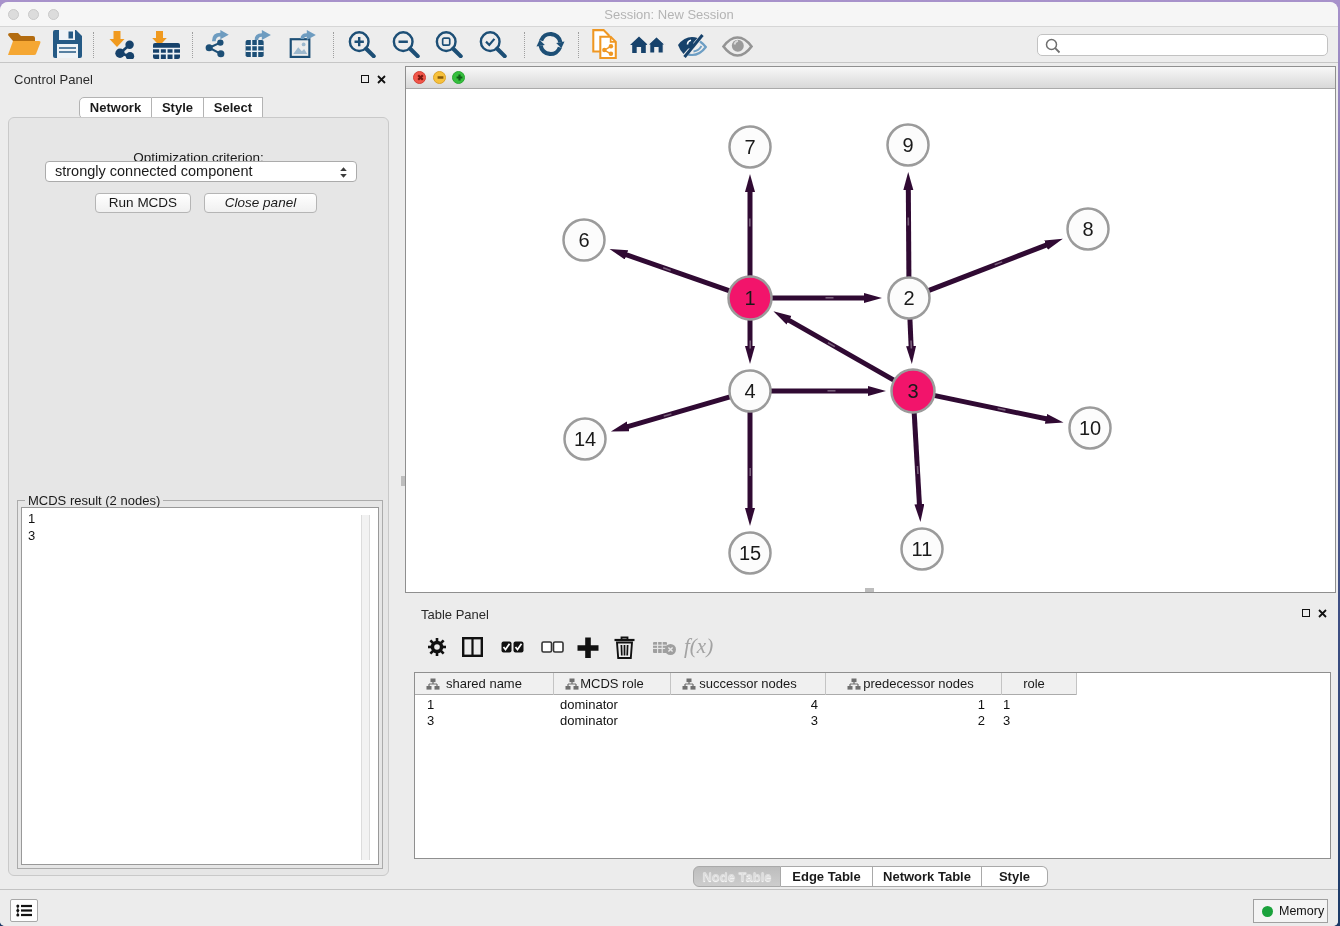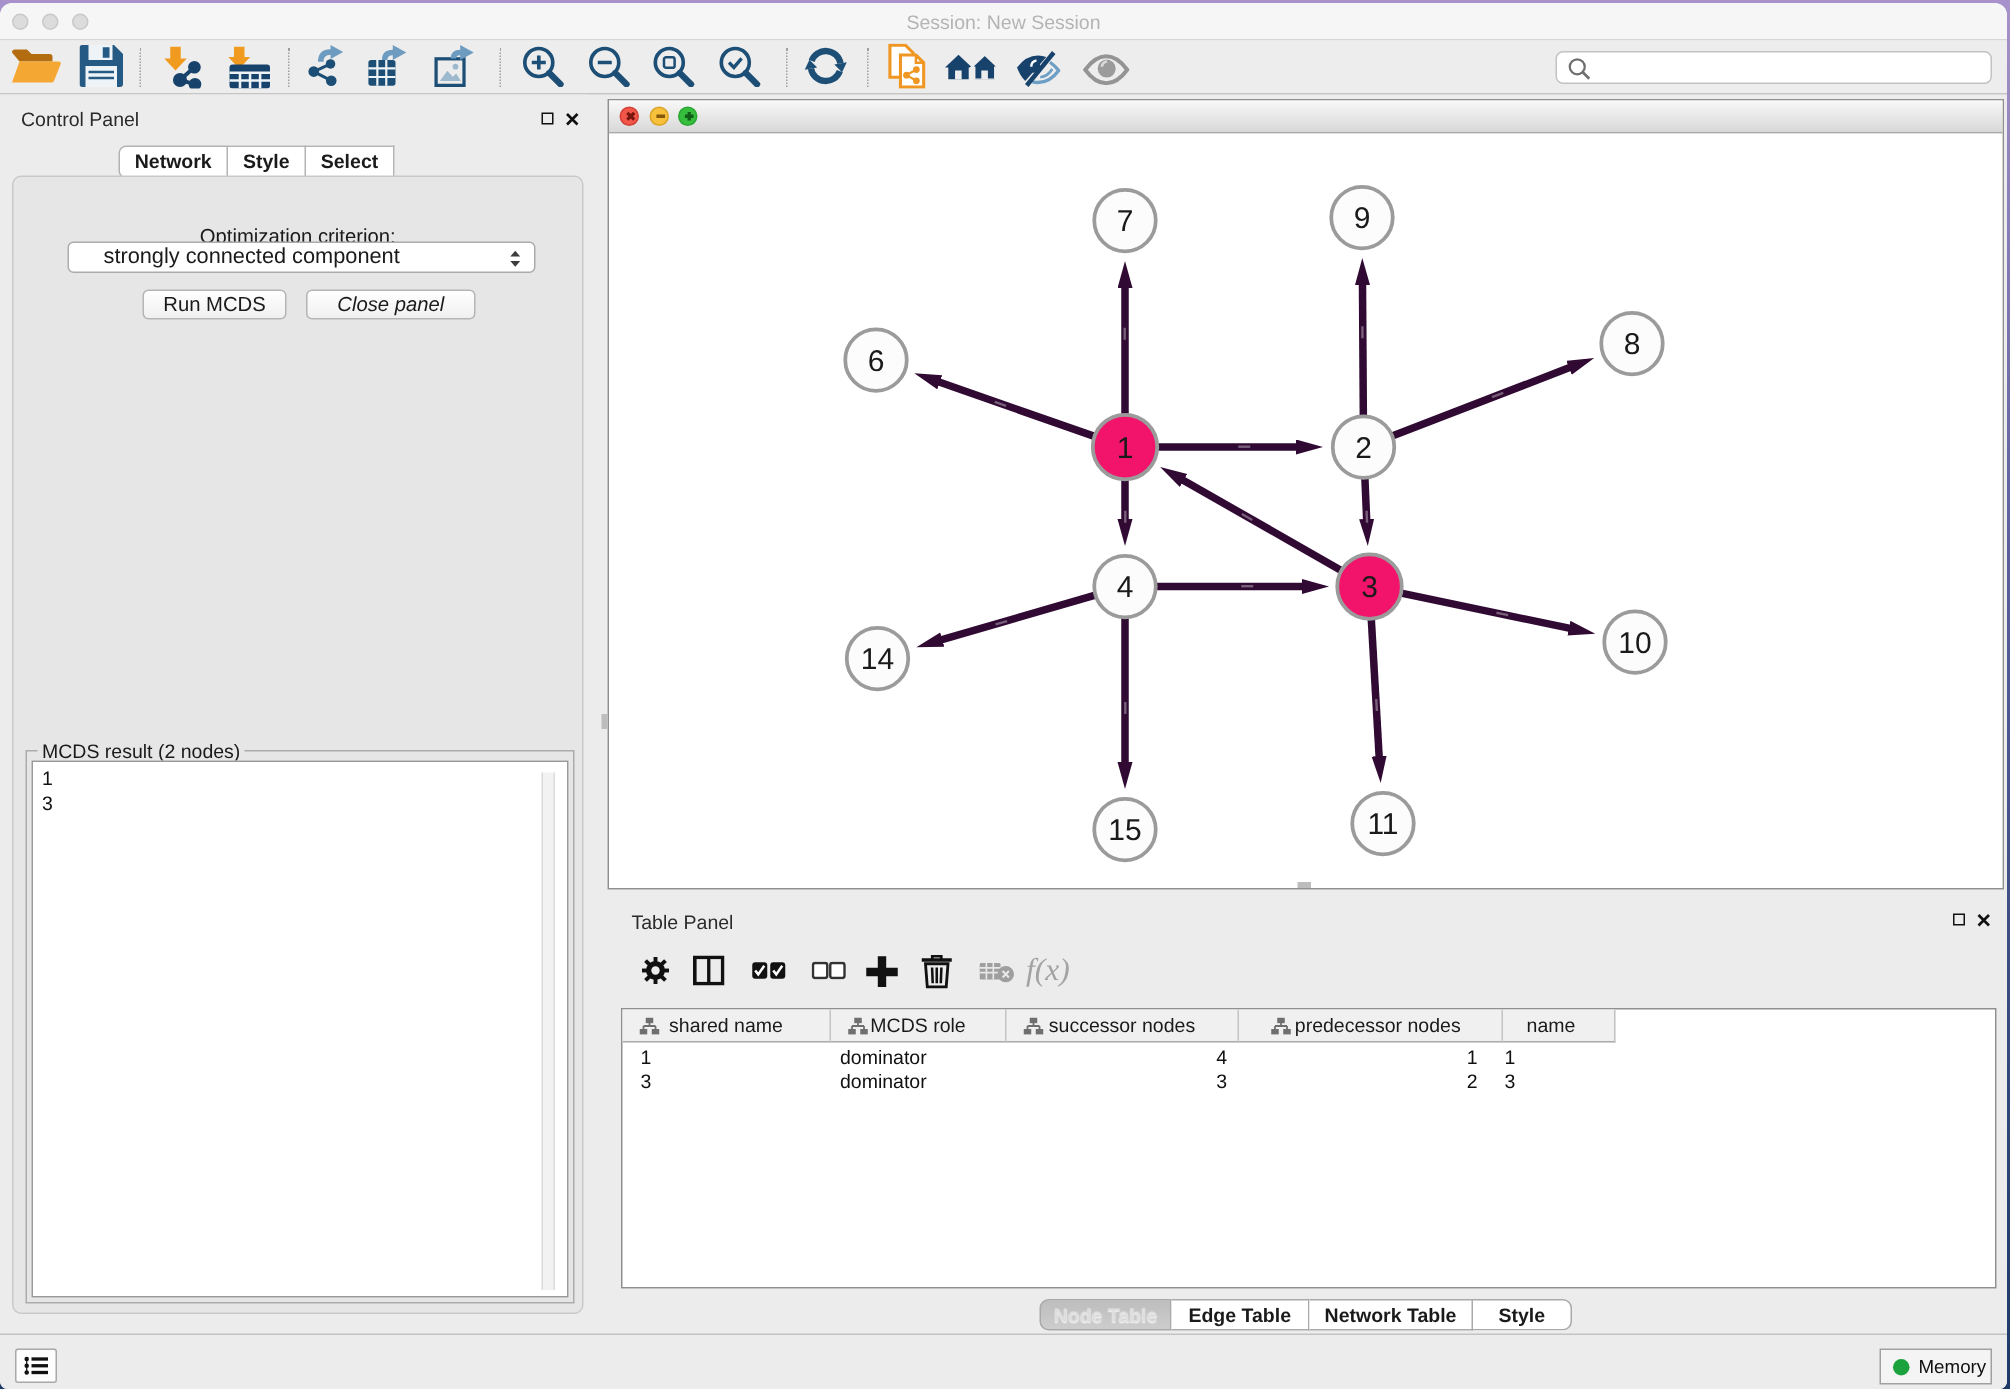--- a/index.html
+++ b/index.html
@@ -17,21 +17,21 @@
 #searchbox { position:absolute; left:1037px; top:7px; width:291px; height:22px; background:#fff; border:1px solid #c2c2c2; border-radius:5px; }
 
 #cpanel { position:absolute; left:0; top:61px; width:392px; bottom:37px; background:#ececec; }
 .ptitle { position:absolute; font-size:13px; color:#2b2b2b; }
 .wicon-sq { position:absolute; width:8px; height:8px; border:1.5px solid #111; }
 .wicon-x { position:absolute; width:9px; height:9px; }
 #ctabs { position:absolute; left:79px; top:34px; height:22px; }
 .ctab { position:absolute; top:0; height:22px; background:#fff; border:1px solid #b3b3b3; font-size:13px; font-weight:bold; color:#1a1a1a; text-align:center; line-height:20px; }
 #cbody { position:absolute; left:8px; right:3px; top:54px; bottom:13px; background:#e6e6e6; border:1px solid #c9c9c9; border-radius:6px; }
 #optlabel { position:absolute; left:0; right:0; top:32px; text-align:center; font-size:13.5px; color:#1a1a1a; }
-#dropdown { position:absolute; left:36px; top:43px; width:312px; height:21px; background:#fff; border:1px solid #ababab; border-radius:4px; font-size:14.5px; color:#1a1a1a; line-height:19px; padding-left:23px; }
+#dropdown { position:absolute; left:36px; top:43px; width:312px; height:21px; background:#fff; border:1px solid #ababab; border-radius:4px; font-size:14.5px; color:#1a1a1a; line-height:19px; padding-left:9px; }
 .btn { position:absolute; height:20px; background:linear-gradient(#ffffff,#f0f0f0); border:1px solid #b5b5b5; border-radius:4px; font-size:13.5px; color:#1a1a1a; text-align:center; line-height:18px; }
 #fset { position:absolute; left:8px; right:5px; top:382px; bottom:6px; border:1px solid #ababab;padding-left:20px; }
 #fset .leg { position:absolute; top:-8px; left:7px; background:#e6e6e6; padding:0 3px; font-size:13px; color:#1a1a1a; }
 #fset .ta { position:absolute; left:3px; right:3px; top:6px; bottom:3px; background:#fff; border:1px solid #999; font-size:13px; color:#111; line-height:17px; padding:2px 0 0 6px; }
 #fset .sb { position:absolute; right:8px; top:7px; bottom:4px; width:9px; background:#f2f2f2; border-left:1px solid #dcdcdc; border-right:1px solid #dcdcdc; }
 
 #netwin { position:absolute; left:405px; top:64px; width:931px; height:527px; background:#fff; border:1px solid #8f8f8f; }
 #nettb { position:absolute; left:0; top:0; right:0; height:22px; background:linear-gradient(#f8f8f8,#d8d8d8); border-bottom:1px solid #aaa; }
 #nettb .t { position:absolute; left:0; right:0; top:3px; text-align:center; font-size:12.5px; font-weight:bold; color:#111; }
 .mac { position:absolute; top:3.5px; width:13px; height:13px; border-radius:50%; text-align:center; }
@@ -378,21 +378,21 @@
               <path d="M7 4 V6 M3 6 H11 M3 6 V8 M11 6 V8" stroke="#6f6f6f" stroke-width="1.2" fill="none"></path>
               <rect x="0.5" y="8" width="5" height="3.6" fill="#6f6f6f"></rect>
               <rect x="8.5" y="8" width="5" height="3.6" fill="#6f6f6f"></rect>
             </svg>successor nodes</div>
         <div class="hcell" style="left:421px; width:166px;"><svg class="tree" width="14" height="12" viewBox="0 0 14 12">
               <rect x="4.5" y="0.5" width="5" height="3.6" fill="#6f6f6f"></rect>
               <path d="M7 4 V6 M3 6 H11 M3 6 V8 M11 6 V8" stroke="#6f6f6f" stroke-width="1.2" fill="none"></path>
               <rect x="0.5" y="8" width="5" height="3.6" fill="#6f6f6f"></rect>
               <rect x="8.5" y="8" width="5" height="3.6" fill="#6f6f6f"></rect>
             </svg>predecessor nodes</div>
-        <div class="hcell" style="left:577px; width:85px; border-right:1px solid #c4c4c4;">name</div>
+        <div class="hcell" style="left:577px; width:85px; border-right:1px solid #c4c4c4;">role</div>
       </div>
       <div class="trow" style="top:24px;">
         <span class="tc" style="left:12px;">1</span>
         <span class="tc" style="left:145px;">dominator</span>
         <span class="tc" style="left:303px; width:100px; text-align:right;">4</span>
         <span class="tc" style="left:470px; width:100px; text-align:right;">1</span>
         <span class="tc" style="left:588px;">1</span>
       </div>
       <div class="trow" style="top:40px;">
         <span class="tc" style="left:12px;">3</span>

